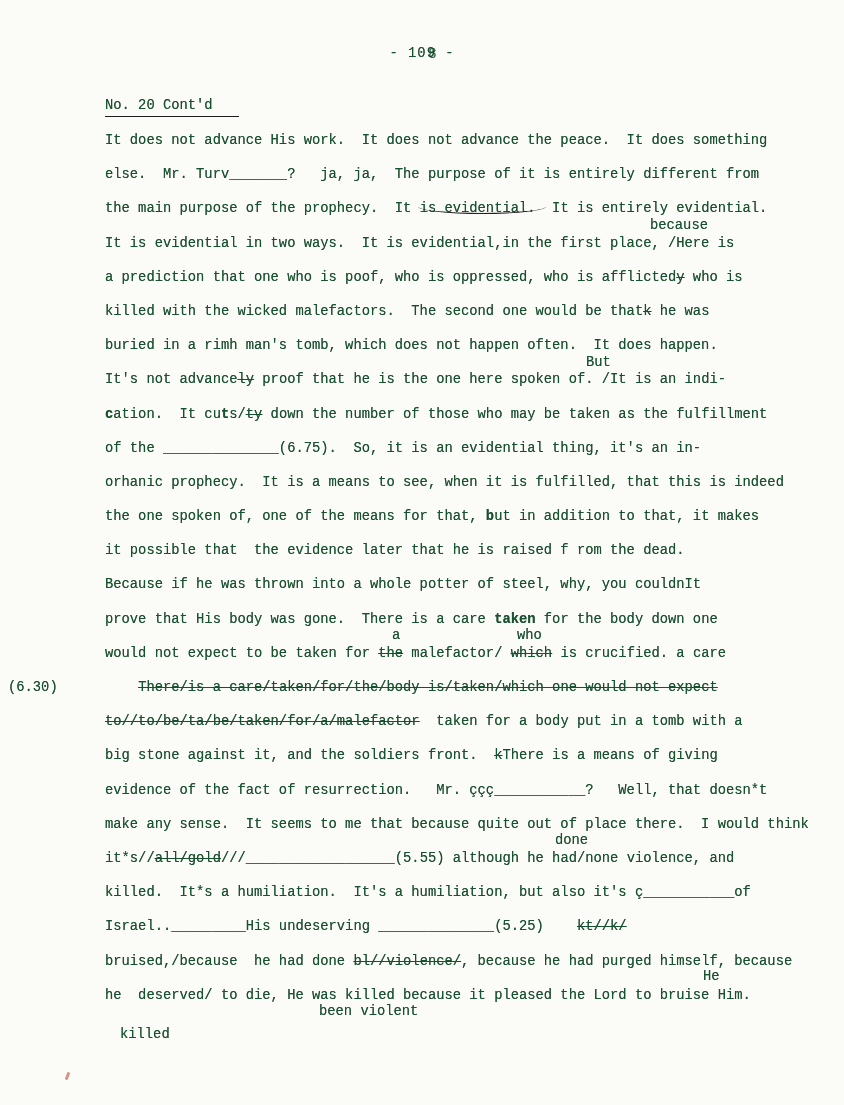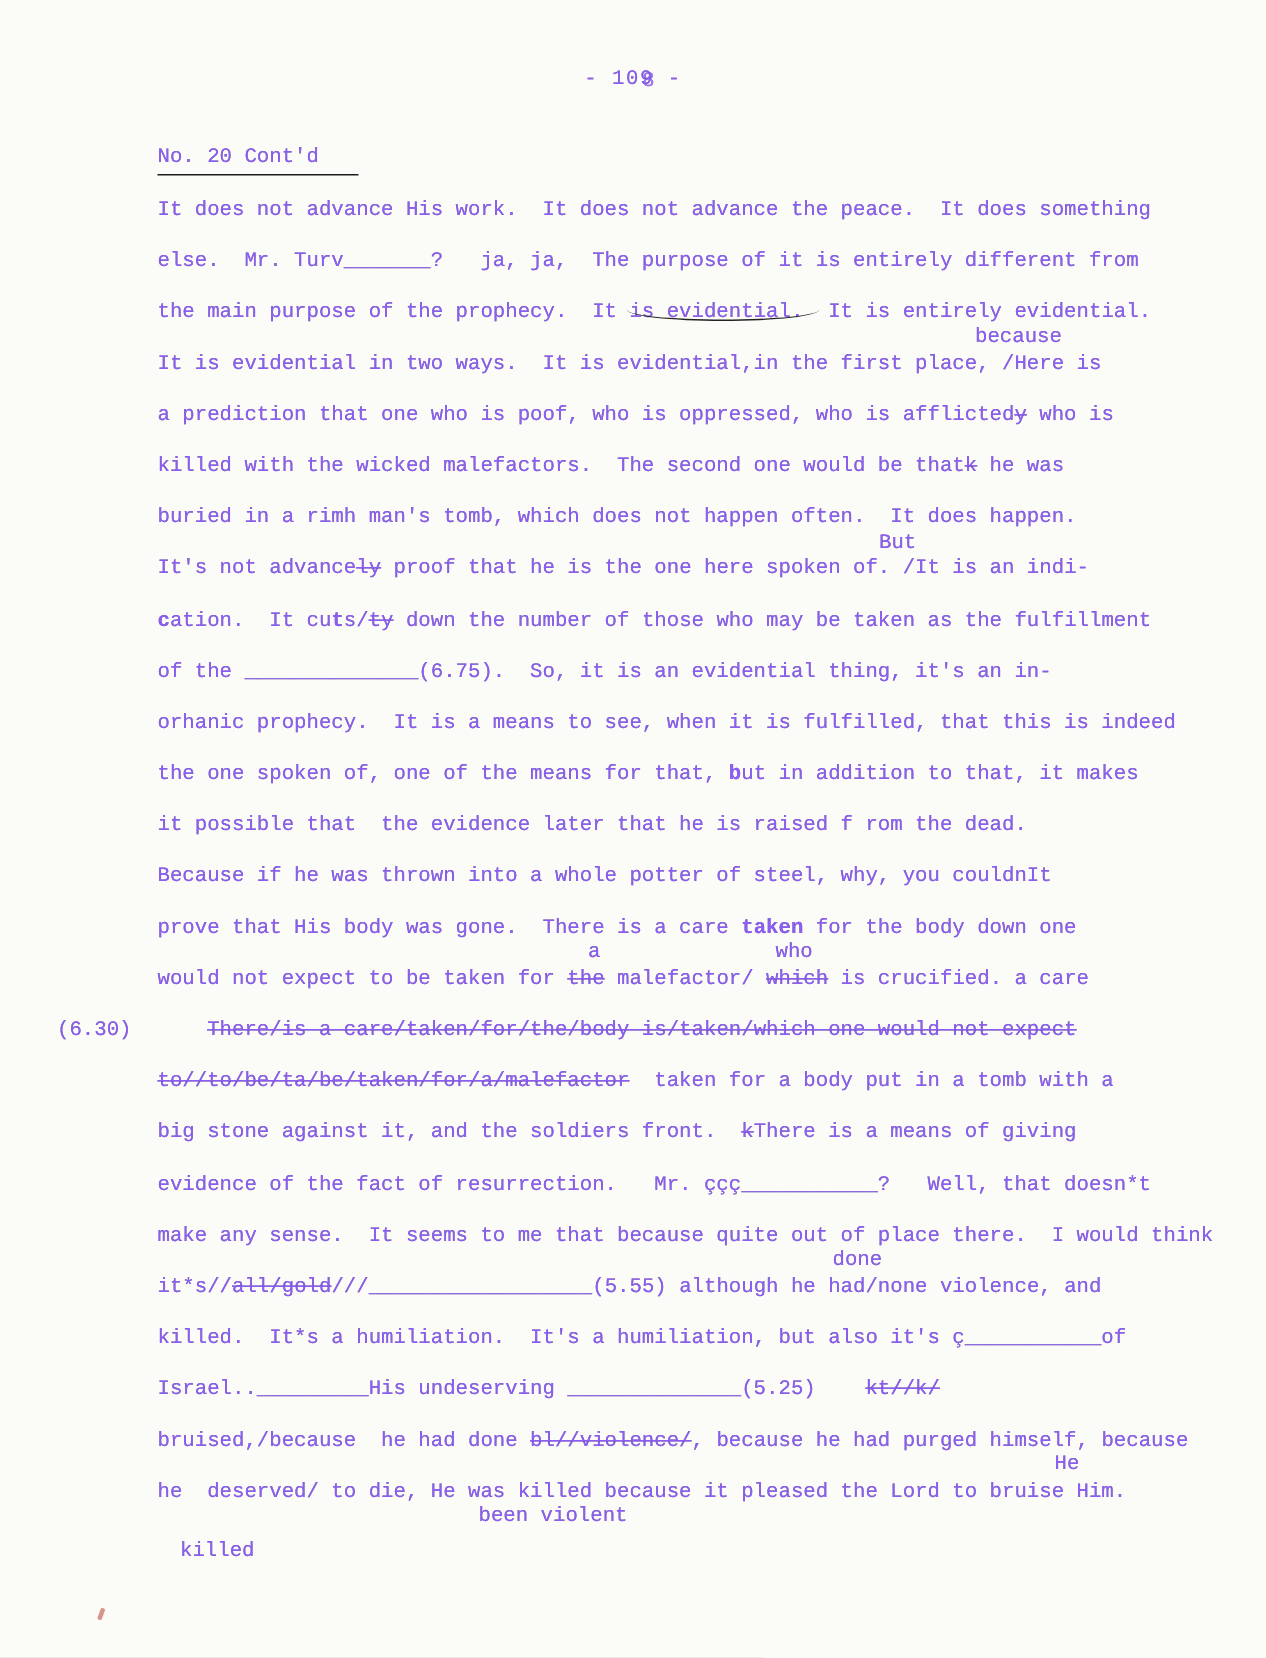--- a/index.html
+++ b/index.html
@@ -4,21 +4,21 @@
 <style>
   html,body{margin:0;padding:0;background:#ddd;}
   .page{
     position:relative;
     width:844px;height:1105px;
     margin:0 auto;
     background:#fbfbf8;
     overflow:hidden;
     font-family:"Liberation Mono","DejaVu Sans Mono",monospace;
     font-size:13.8px;
-    color:#8b5cf6;
+    color:#14532d;
     text-shadow:0 0 .4px rgba(20,20,20,.55);
   }
   .page-num{
     position:absolute;top:46px;left:0;width:100%;
     text-align:center;letter-spacing:1px;white-space:pre;
   }
   .ovr{position:relative;display:inline-block;}
   .ovr .under{position:absolute;left:1.5px;top:.5px;opacity:.85;}
   .heading{
     position:absolute;left:105px;top:98px;
@@ -80,21 +80,21 @@
       <div class="line"><span>Israel.._________His undeserving ______________(5.25)    </span><span class="s">kt//k/</span></div>
       <div class="line"><span>bruised,/because  he had done </span><span class="s">bl//violence/</span><span>, because he had purged himself, because</span></div>
       <div class="line"><span>he  deserved/ to die, He was killed because it pleased the Lord to bruise Him.</span></div>
     </div>
 
   <div class="annots">
       <span class="annot" style="left: 650px; top: 219px;">because</span>
       <span class="annot" style="left: 586px; top: 356px; text-align: center;">But</span>
       <span class="annot" style="left: 392px; top: 629px;">a</span>
       <span class="annot" style="left: 517px; top: 629px;">who</span>
-      <span class="annot" style="left: 8px; top: 681px; margin-left: 30px;">(6.30)</span>
+      <span class="annot" style="left: 8px; top: 681px;">(6.30)</span>
       <span class="annot" style="left: 555px; top: 834px;">done</span>
       <span class="annot" style="left: 703px; top: 970px;">He</span>
       <span class="annot" style="left: 120px; top: 1012px; margin-top: 16px;">killed</span>
       <span class="annot" style="left: 287px; top: 1005px; margin-left: 32px;">been violent</span>
       <span class="mark-red-tick" style="left: 66px; top: 1072px; background: rgb(196, 90, 78);"></span>
     </div>
 
 </div>
 
 </body></html>

